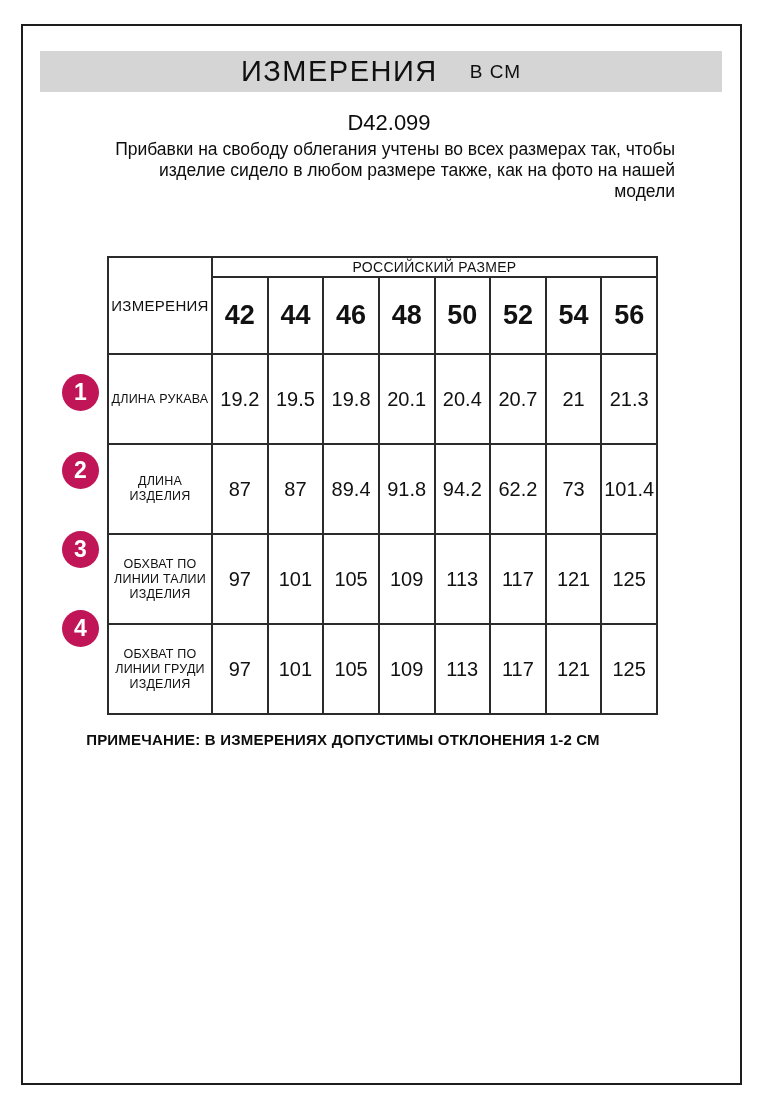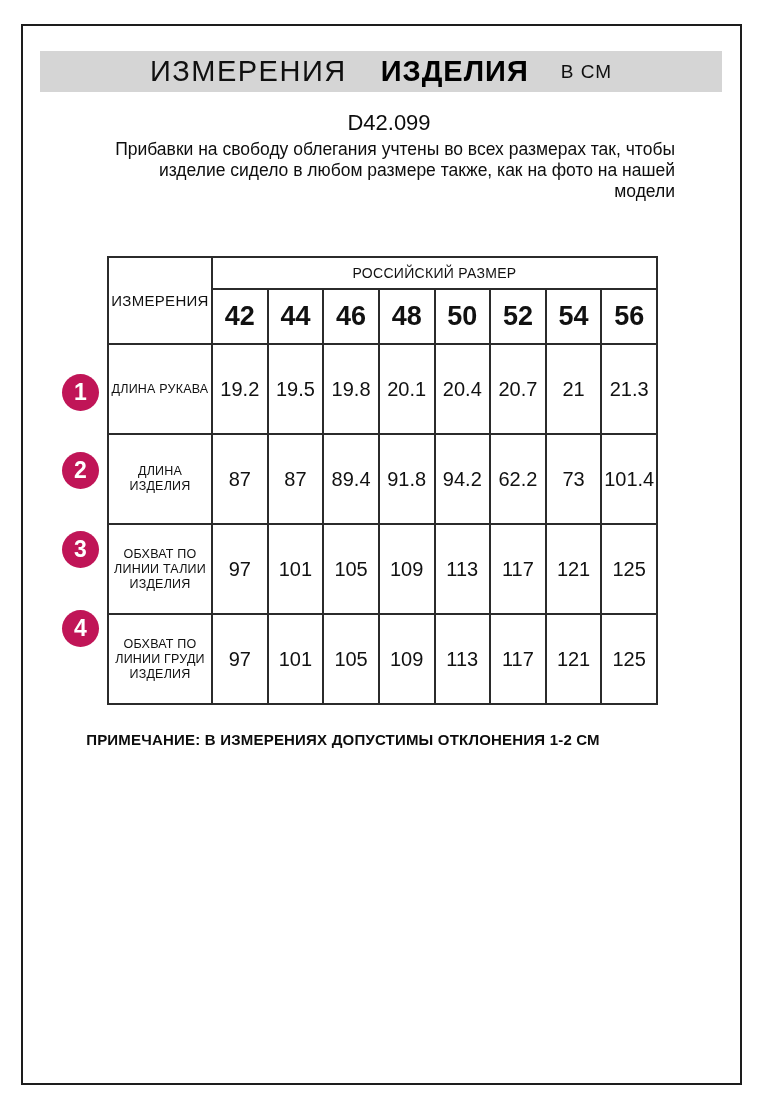--- a/index.html
+++ b/index.html
@@ -81,28 +81,28 @@
     text-align: center;
     vertical-align: middle;
     padding: 0;
   }
   th.corner-header {
     font-size: 15px;
     font-weight: 400;
     letter-spacing: 0.3px;
   }
   th.group-header {
-    height: 32px;
+    height: 20px;
     font-size: 14px;
     font-weight: 400;
     letter-spacing: 0.3px;
     border-radius: 9px;
   }
   th.size-header {
-    height: 55px;
+    height: 77px;
     font-size: 27px;
     font-weight: 700;
   }
   td.row-label {
     font-size: 12.5px;
     font-weight: 400;
     line-height: 15px;
     padding: 2px 3px;
     letter-spacing: 0.2px;
   }
@@ -140,21 +140,20 @@
     margin-top: 44px;
   }
 </style>
 </head>
 <body>
 
 <div class="page-border"></div>
 
 <div class="title-bar">
   <span class="title-part1">ИЗМЕРЕНИЯ</span>
-  <span class="title-part2">ИЗДЕЛИЯ</span>
   <span class="title-unit">В СМ</span>
 </div>
 
 <div class="product-code">D42.099</div>
 
 <div class="fit-description">Прибавки на свободу облегания учтены во всех размерах так, чтобы изделие сидело в любом размере также, как на фото на нашей модели</div>
 
 <table class="size-table">
   <colgroup>
     <col class="c-label">

